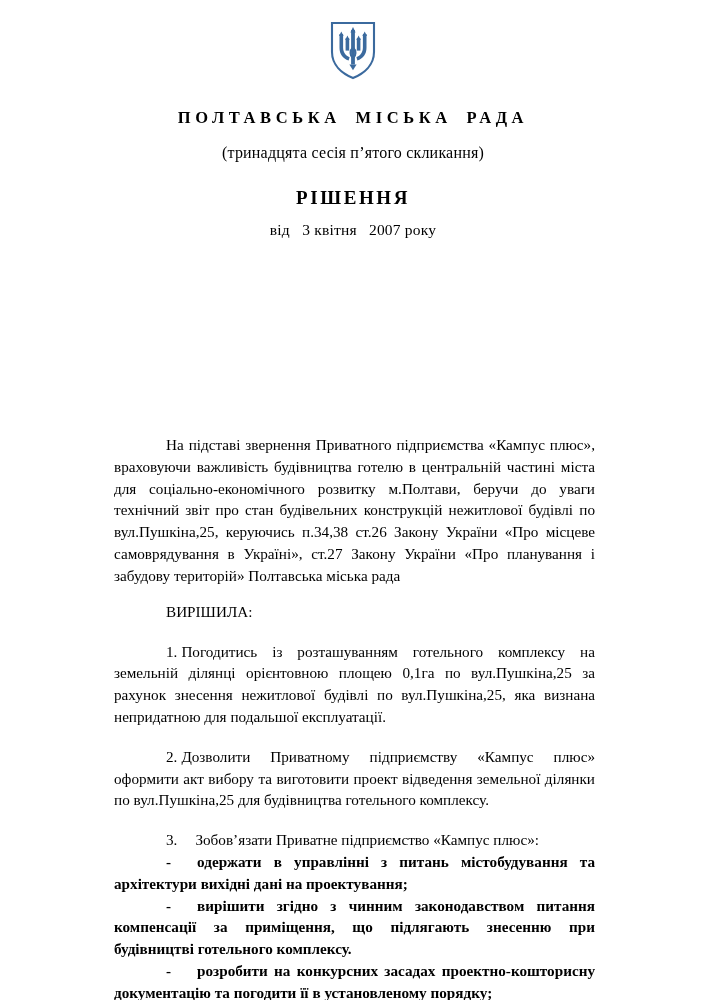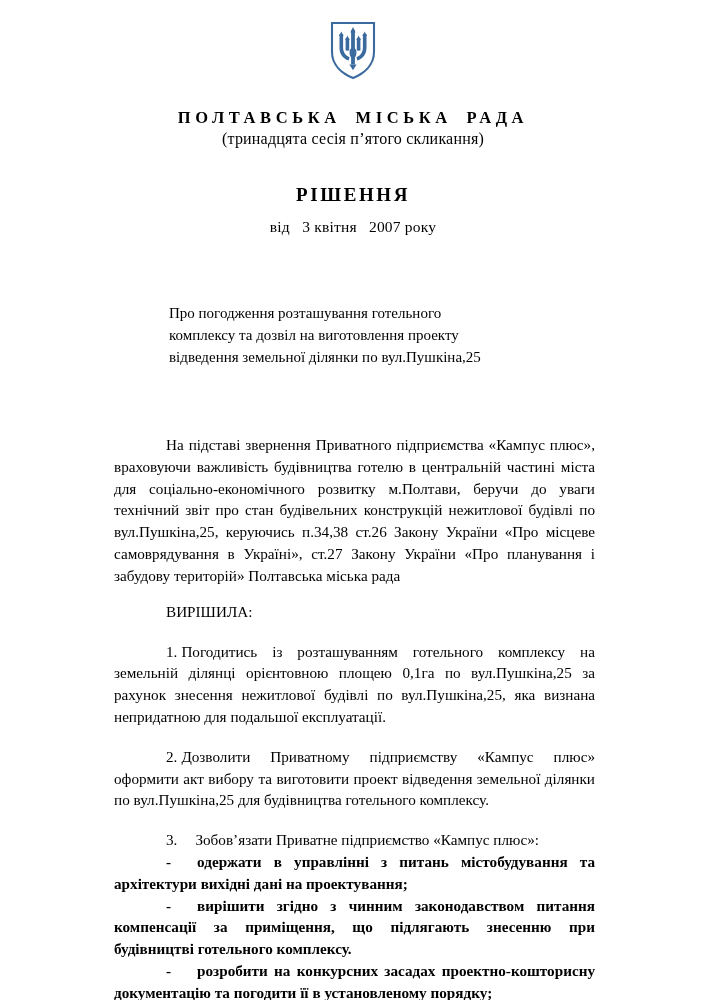--- a/index.html
+++ b/index.html
@@ -48,26 +48,27 @@
   }
   .org-title {
     font-size: 16.5px;
     font-weight: bold;
     letter-spacing: 4.6px;
     word-spacing: 6px;
     line-height: 1.25;
     white-space: nowrap;
   }
   .session-line {
+    margin-top: 14px;
     font-size: 16px;
     letter-spacing: 0.2px;
     line-height: 1.2;
   }
   .doc-type {
-    margin-top: 36px;
+    margin-top: 25px;
     font-size: 19px;
     font-weight: bold;
     letter-spacing: 2.6px;
   }
   .doc-date {
     margin-top: 12px;
     font-size: 15.5px;
     letter-spacing: 0.2px;
     white-space: pre;
   }
@@ -152,25 +153,20 @@
     </span>
   </div>
 
   <div class="header">
     <div class="org-title">ПОЛТАВСЬКА МІСЬКА РАДА</div>
     <div class="session-line">(тринадцята сесія  п’ятого скликання)</div>
     <div class="doc-type">РІШЕННЯ</div>
     <div class="doc-date">від   3 квітня   2007 року</div>
   </div>
 
-  <div class="subject">
-    <span class="sline">Про погодження розташування готельного</span>
-    <span class="sline">комплексу та дозвіл на виготовлення проекту</span>
-    <span class="sline">відведення земельної ділянки по вул.Пушкіна,25</span>
-  </div>
 
   <div class="body">
 
     <p class="para">На підставі звернення Приватного підприємства «Кампус плюс», враховуючи важливість будівництва готелю в центральній частині міста для соціально-економічного розвитку м.Полтави, беручи до уваги технічний звіт про стан будівельних конструкцій нежитлової будівлі по вул.Пушкіна,25, керуючись п.34,38 ст.26 Закону України «Про місцеве самоврядування в Україні», ст.27 Закону України «Про планування і забудову територій» Полтавська міська рада</p>
 
     <p class="para resolve">ВИРІШИЛА:</p>
 
     <p class="para">
       <span class="numtag">1.</span><span>Погодитись із розташуванням готельного комплексу на земельній ділянці орієнтовною площею 0,1га по вул.Пушкіна,25 за рахунок знесення нежитлової будівлі по вул.Пушкіна,25, яка визнана непридатною для подальшої експлуатації.</span>
     </p>

